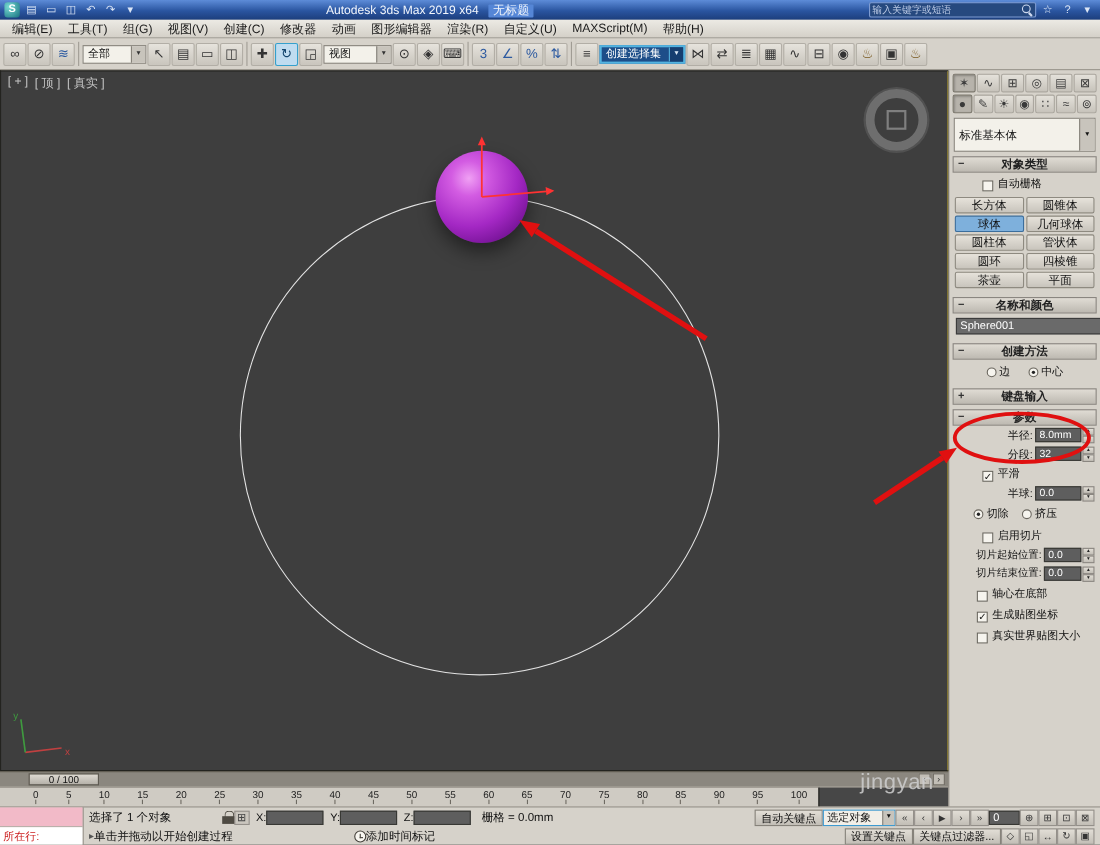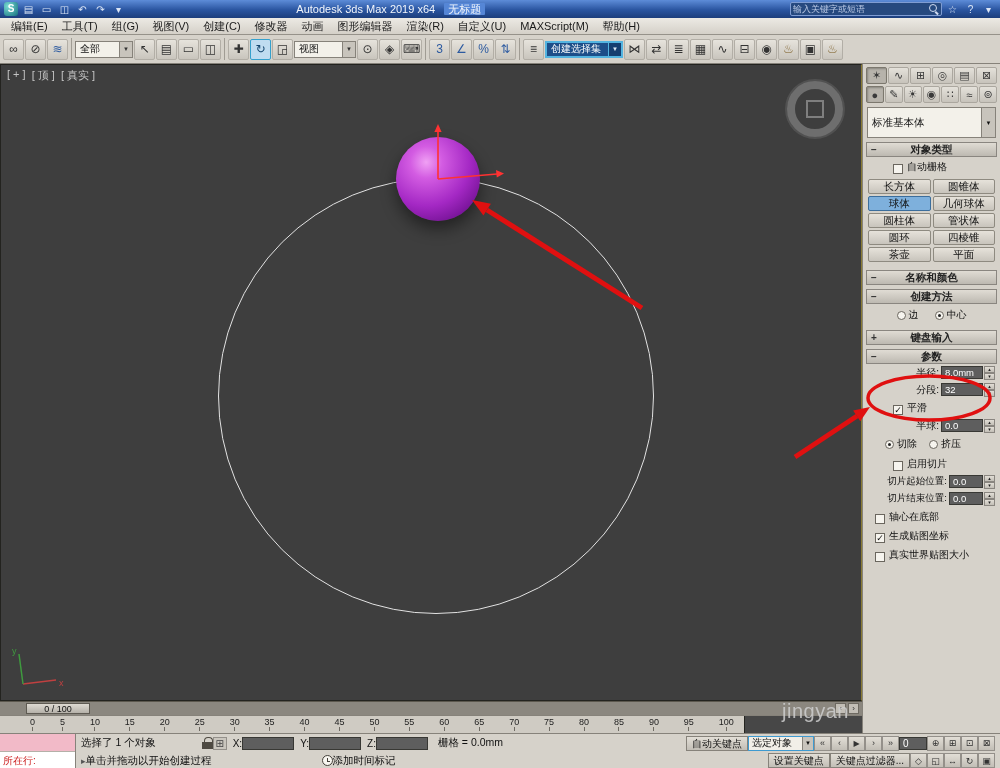--- a/index.html
+++ b/index.html
@@ -80,21 +80,21 @@
   .p-tab.active{background:#b7b3ab;border:1px solid #7c786e;box-shadow:inset 1px 1px 2px rgba(0,0,0,.25);}
   .p-combo{height:31px;margin:3px 4px 1px;background:#f3f1ea;border:1px solid #86827a;
     display:flex;align-items:center;font-size:10.5px;padding-left:4px;}
   .p-combo .arrow{margin-left:auto;width:14px;height:100%;background:#c8c4bc;border-left:1px solid #86827a;
     display:flex;align-items:center;justify-content:center;font-size:6px;}
   .rollout-h{height:15px;margin:4px 3px 0;background:linear-gradient(#e0dcd4,#bdb9b1);
     border:1px solid #8a8680;position:relative;display:flex;align-items:center;justify-content:center;
     font-weight:bold;font-size:10.5px;color:#222;}
   .rollout-h .pm{position:absolute;left:4px;font-weight:bold;font-size:10px;color:#333;}
   .chk-row{display:flex;align-items:flex-end;padding:3px 0 2px 30px;font-size:10px;}
-  .chk-row.left{padding-left:12px;}
+  .chk-row.left{padding-left:25px;}
   .chk{width:10px;height:10px;background:#f6f4ee;border:1px solid #6a665e;font-size:9px;
     line-height:9px;text-align:center;margin-right:4px;color:#111;flex:0 0 auto;}
   .ot-grid{display:grid;grid-template-columns:1fr 1fr;gap:2px;padding:3px 5px 4px;}
   .ot-btn{height:15px;background:linear-gradient(#e6e2da,#c8c4bc);border:1px solid #8e8a80;
     border-radius:2px;display:flex;align-items:center;justify-content:center;font-size:10.5px;
     font-family:Liberation Mono, monospace;color:#111;}
   .ot-btn.active{background:#7eb0dc;border-color:#3c6e9c;}
   .nc-row{display:flex;align-items:center;gap:4px;padding:4px 6px;}
   .namefield{flex:1;height:15px;background:#6a6a6a;border:1px solid #3c3c3c;color:#fff;
     font-size:10px;padding:0 3px;font-family:inherit;}
@@ -410,20 +410,24 @@
         <button class="ot-btn">圆环</button>
         <button class="ot-btn">四棱锥</button>
         <button class="ot-btn">茶壶</button>
         <button class="ot-btn">平面</button>
       </div>
 
       <div class="rollout-h">
         <span class="pm">−</span>
         <span>名称和颜色</span>
       </div>
+      <div class="nc-row">
+        <input class="namefield" value="Sphere001" style="">
+
+      </div>
 
       <div class="rollout-h">
         <span class="pm">−</span>
         <span>创建方法</span>
       </div>
       <div class="radio-row">
         <span class="rgroup">
           <span class="radio"></span>
           <span>边</span>
         </span>

